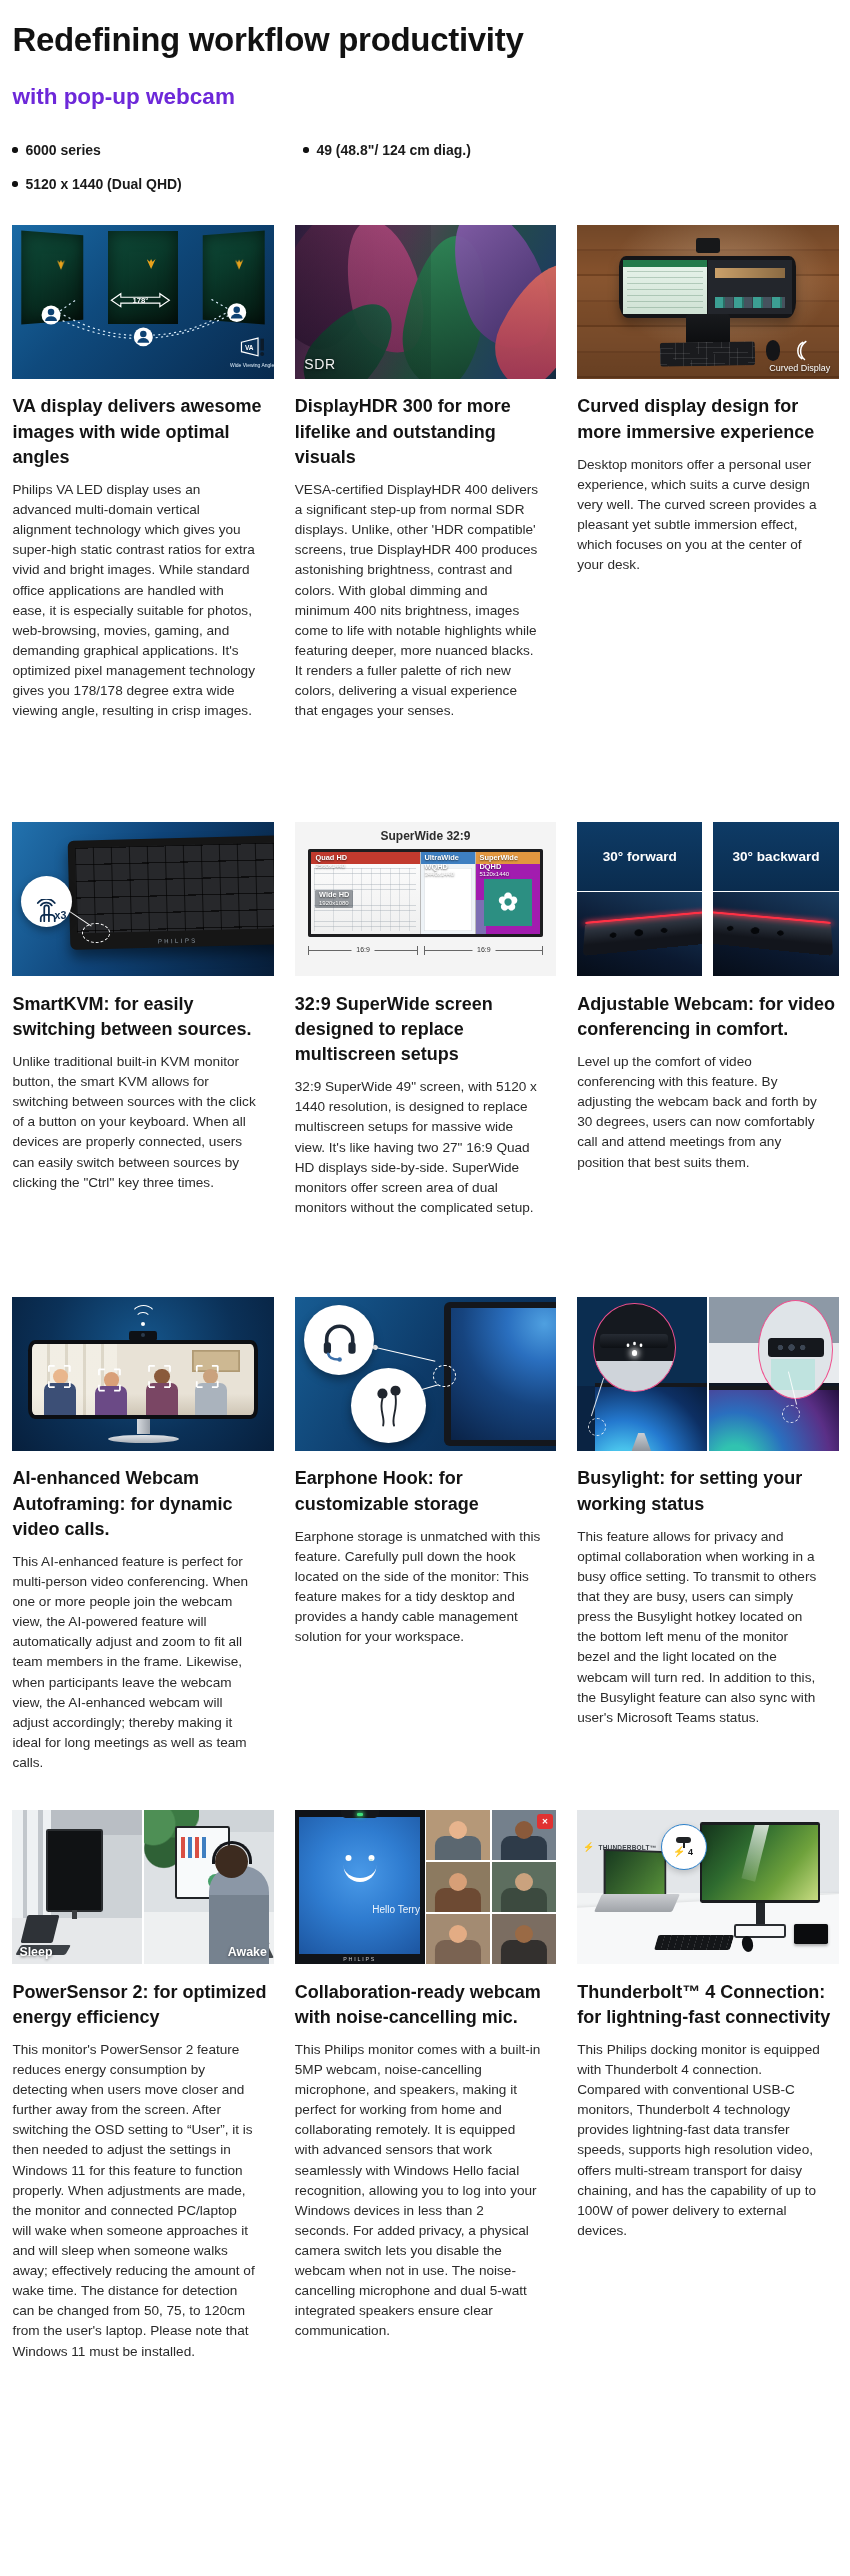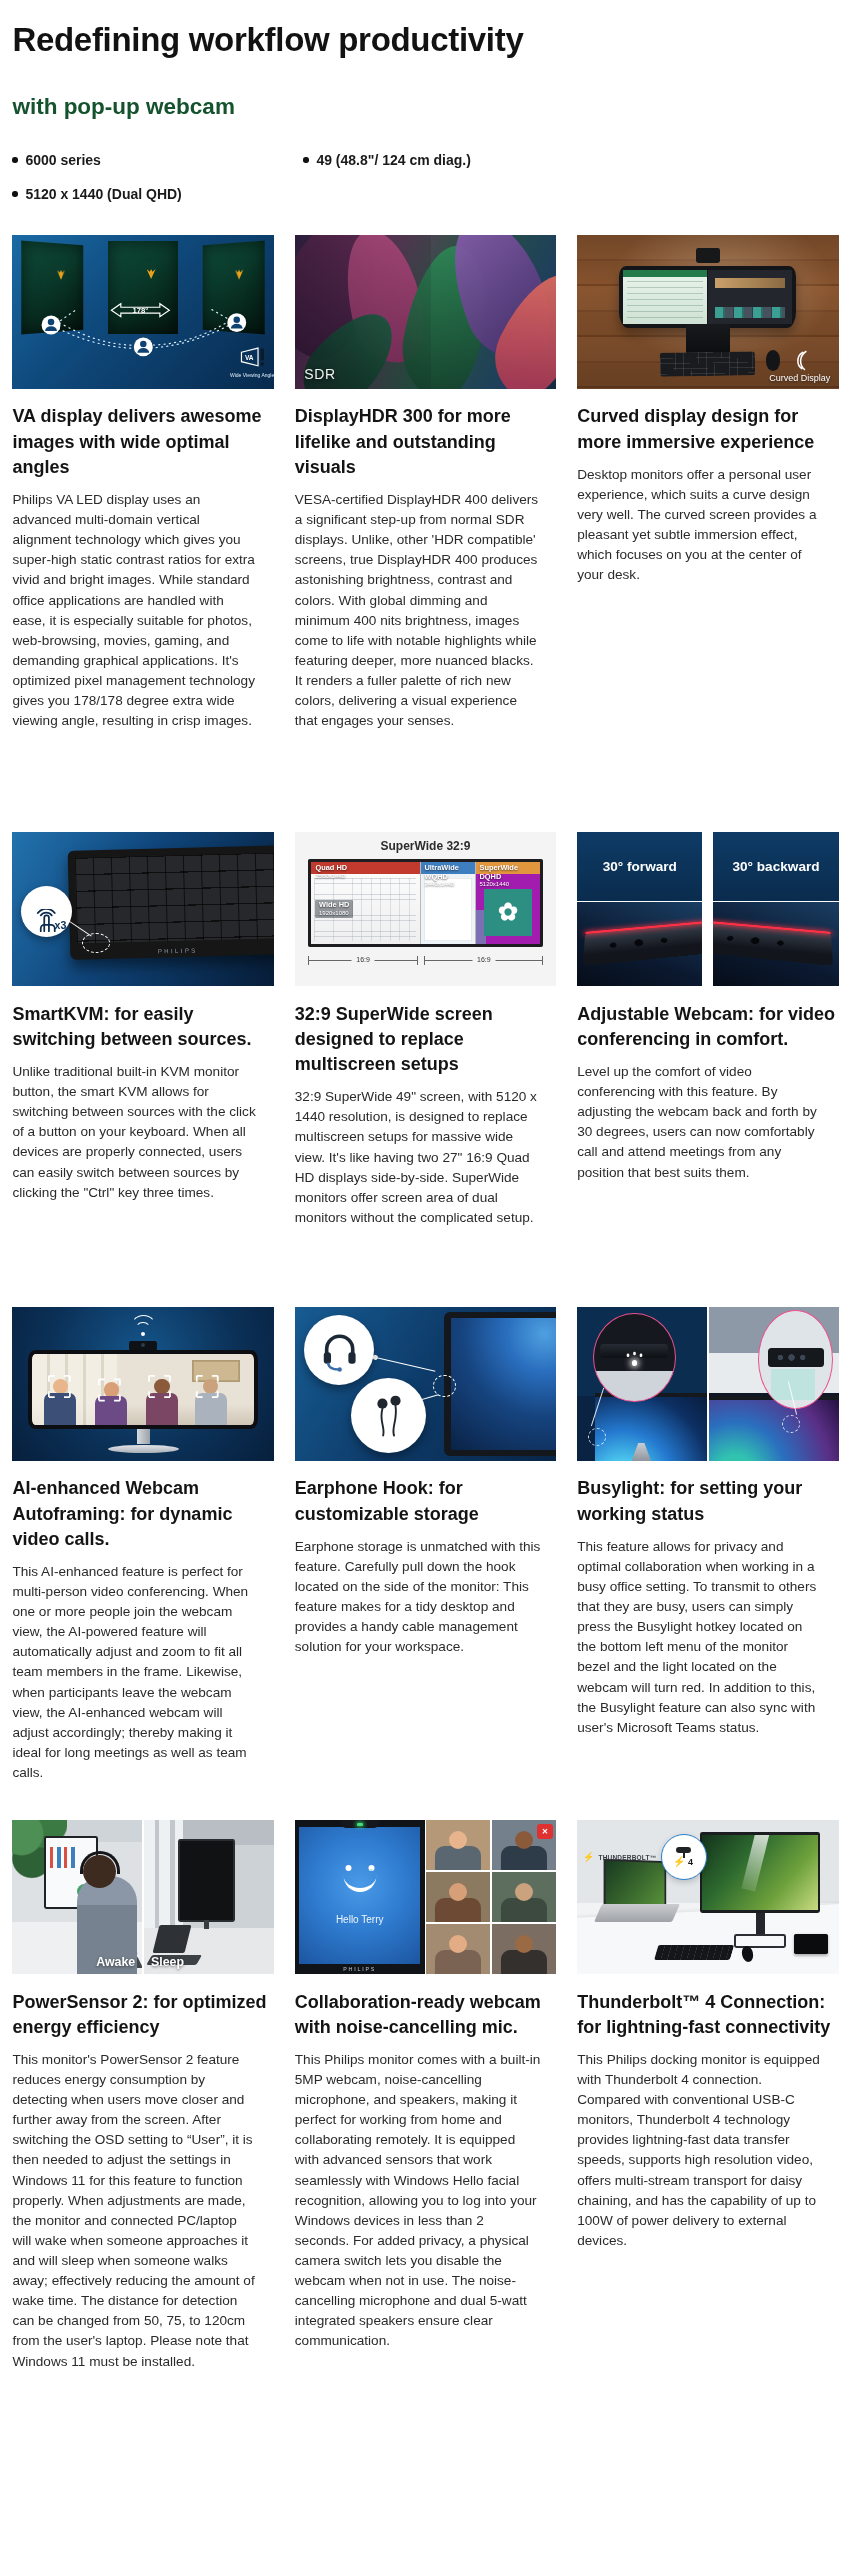--- a/index.html
+++ b/index.html
@@ -1,20 +1,20 @@
 <!DOCTYPE html>
 <html style="font-size:9.5px"><head>
 <meta charset="utf-8">
 <style>
   *{box-sizing:border-box}
   html,body{margin:0;padding:0;background:#fff}
   body{width:851px;font-family:"Liberation Sans",sans-serif;color:#1e1e1e}
   .wrap{padding:0 12.4px 41px}
   h1{font-size:33px;font-weight:800;margin:21px 0 16px;color:#121212;letter-spacing:-0.3px}
-  h2{font-size:22.5px;font-weight:800;margin:35px 0 0;color:#14532d}
+  h2{font-size:22.5px;font-weight:800;margin:25px 0 0;color:#6d28d9}
   .specs{list-style:none;margin:32px 0 0;padding:0;display:grid;grid-template-columns:291px auto;row-gap:18px;font-size:14px;font-weight:700;color:#1a1a1a}
   .spec{display:flex;align-items:center;gap:7.7px}
   .spec .dot{width:5.3px;height:5.3px;border-radius:50%;background:#111;flex:0 0 5.3px}
   .s3{grid-column:2;grid-row:1}
   .row{display:grid;grid-template-columns:repeat(3,1fr);column-gap:21px;margin-top:33px}
   .row2{margin-top:101px}.row3{margin-top:79px}.row4{margin-top:37px}
   .ci{position:relative;height:154px;overflow:hidden;background:#0d3d68}
   .ct{font-size:18px;line-height:1.4;font-weight:800;margin:15.4px 0 0;color:#141414}
   .cb{font-size:13.6px;line-height:1.48;margin:10px 0 0;color:#2b2b2b;max-width:246px}
   i,b{font-style:normal}
@@ -197,21 +197,21 @@
   
   .ci-collab{background:#fff;display:flex;gap:1.8px}
   .cl-left{flex:1;position:relative;background:#101318}
   .cl-scr{position:absolute;inset:7px 4.7px 10.6px;background:radial-gradient(circle at 50% 42%,#4a9ae8 0%,#2f7cd0 45%,#1c55a0 100%);overflow:hidden}
   .cl-cam{position:absolute;left:50%;top:0;width:38px;height:8.3px;margin-left:-19px;background:#14171b;border-radius:0 0 4.7px 4.7px;z-index:2}
   .cl-led{position:absolute;left:50%;top:2.4px;width:5.3px;height:3px;margin-left:-2.4px;background:#3fe07a;border-radius:1.2px;box-shadow:0 0 4.7px 1.2px rgba(63,224,122,.8);z-index:3}
   .cl-face{position:absolute;left:50%;top:28%;transform:translateX(-50%);width:43px;height:33px}
   .cl-face .e1,.cl-face .e2{position:absolute;top:0;width:6px;height:6px;border-radius:50%;background:#fff}
   .cl-face .e1{left:7px}.cl-face .e2{right:7px}
   .cl-face .mouth{position:absolute;left:50%;top:8.3px;width:33px;height:18px;margin-left:-16.6px;border-bottom:4.1px solid #fff;border-radius:0 0 33px 33px}
-  .cl-hello{position:absolute;left:0;right:0;top:64%;text-align:center;color:rgba(255,255,255,.92);font-size:10px}
+  .cl-hello{position:absolute;left:0;right:0;top:64%;text-align:right;color:rgba(255,255,255,.92);font-size:10px}
   .cl-brand{position:absolute;left:0;right:0;bottom:1.8px;text-align:center;color:rgba(255,255,255,.75);font-size:5.3px;letter-spacing:1.8px}
   .cl-right{flex:1;position:relative;display:grid;grid-template-columns:1fr 1fr;grid-auto-rows:1fr;gap:1.8px;background:#fff}
   .tile{position:relative;overflow:hidden;background:var(--bg)}
   .tile::before{content:"";position:absolute;left:50%;top:22%;width:18px;height:18px;margin-left:-9px;border-radius:50%;background:var(--skin);z-index:1}
   .tile::after{content:"";position:absolute;left:50%;top:52%;width:72%;height:60%;transform:translateX(-50%);border-radius:9.5px 9.5px 0 0;background:var(--shirt)}
   .t1{--bg:#b59878;--skin:#e8b48d;--shirt:#5b6770}
   .t2{--bg:#74808c;--skin:#8a5a3b;--shirt:#2e3b49}
   .t3{--bg:#8c7a60;--skin:#d79f77;--shirt:#6d4a33}
   .t4{--bg:#5d6e5f;--skin:#caa27e;--shirt:#3c4a3f}
   .t5{--bg:#a38b72;--skin:#e3ac84;--shirt:#7a6352}
@@ -503,32 +503,32 @@
       </div>
       <h3 class="ct">Busylight: for setting your working status</h3>
       <p class="cb">This feature allows for privacy and optimal collaboration when working in a busy office setting. To transmit to others that they are busy, users can simply press the Busylight hotkey located on the bottom left menu of the monitor bezel and the light located on the webcam will turn red. In addition to this, the Busylight feature can also sync with user's Microsoft Teams status.</p>
     </article>
   </section>
 
   <section class="row row4">
 
     <article class="card">
       <div class="ci ci-power">
+        <div class="pw-half pw-l">
+          <i class="pw-mon-off"></i>
+          <i class="pw-lap"></i>
+          <span class="pw-lab">Sleep</span>
+        </div>
         <div class="pw-half pw-r">
           <i class="pw-plant"></i>
           <i class="pw-mon-on"></i>
           <i class="pw-lap2"></i>
           <i class="pw-man"></i>
           <i class="pw-head"></i>
           <span class="pw-lab pw-lab-r">Awake</span>
-        </div>
-        <div class="pw-half pw-l">
-          <i class="pw-mon-off"></i>
-          <i class="pw-lap"></i>
-          <span class="pw-lab">Sleep</span>
         </div>
       </div>
       <h3 class="ct">PowerSensor 2: for optimized energy efficiency</h3>
       <p class="cb">This monitor's PowerSensor 2 feature reduces energy consumption by detecting when users move closer and further away from the screen. After switching the OSD setting to “User”, it is then needed to adjust the settings in Windows 11 for this feature to function properly. When adjustments are made, the monitor and connected PC/laptop will wake when someone approaches it and will sleep when someone walks away; effectively reducing the amount of wake time. The distance for detection can be changed from 50, 75, to 120cm from the user's laptop. Please note that Windows 11 must be installed.</p>
     </article>
 
     <article class="card">
       <div class="ci ci-collab">
         <div class="cl-left">
           <div class="cl-scr">

